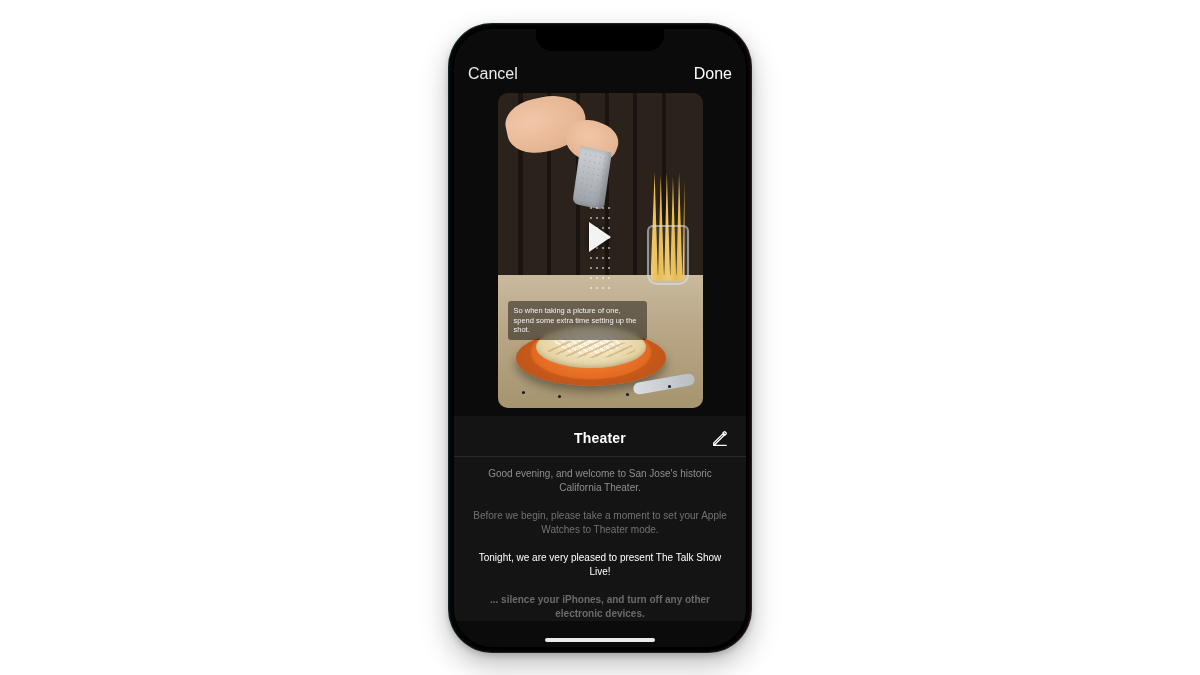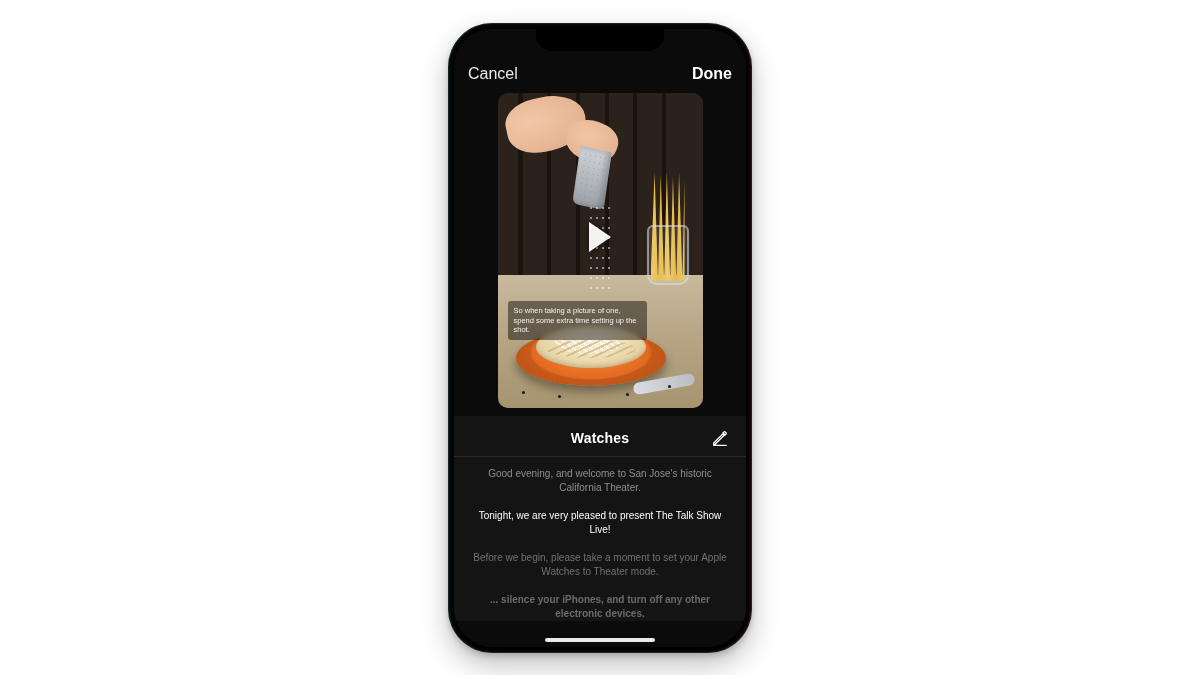--- a/index.html
+++ b/index.html
@@ -12,21 +12,21 @@
   .status-right{display:flex;align-items:center;gap:4px;}
   .signal{display:flex;align-items:flex-end;gap:1.5px;}
   .signal span{width:2.5px;background:#fff;border-radius:0.6px;}
   .signal span:nth-child(1){height:4px;} .signal span:nth-child(2){height:6px;} .signal span:nth-child(3){height:8px;} .signal span:nth-child(4){height:10px;}
   .wifi-icon{width:14px;height:11px;}
   .battery{width:20px;height:10px;border:1px solid #fff;border-radius:2.5px;position:relative;box-sizing:border-box;padding:1px;}
   .battery::after{content:"";position:absolute;right:-3px;top:2.5px;width:2px;height:4px;background:#fff;border-radius:0 1px 1px 0;}
   .battery-fill{height:100%;width:100%;background:#fff;border-radius:1px;}
   .nav-bar{display:flex;justify-content:space-between;align-items:center;padding:4px 14px 8px;font-size:16px;}
   .nav-cancel{font-weight:400;color:#eaeaea;}
-  .nav-done{font-weight:700;color:#ffffff;padding-left:16px;}
+  .nav-done{font-weight:400;color:#ffffff;padding-left:16px;}
   .preview-wrap{display:flex;justify-content:center;padding:2px 0 8px;}
   .preview{width:205px;height:315px;border-radius:10px;overflow:hidden;position:relative;background:#1b1712;}
   .wood{position:absolute;inset:0;background:linear-gradient(90deg,#2b221b 0 10%,#1a1410 10% 12%,#2b221b 12% 24%,#1a1410 24% 26%,#2b221b 26% 38%,#1a1410 38% 40%,#2b221b 40% 52%,#1a1410 52% 54%,#2b221b 54% 66%,#1a1410 66% 68%,#2b221b 68% 80%,#1a1410 80% 82%,#2b221b 82% 100%);}
   .counter{position:absolute;left:0;right:0;bottom:0;height:42%;background:linear-gradient(180deg,#c9ba9e 0%, #b9a787 40%, #a6946f 100%);}
   .plate{position:absolute;left:18px;bottom:22px;width:150px;height:56px;border-radius:50%;background:radial-gradient(ellipse at 50% 40%,#f28a3f 0%, #e36a20 55%, #c6591a 58%, #b44f16 100%);box-shadow:0 6px 10px rgba(0,0,0,0.35);}
   .pasta{position:absolute;left:38px;bottom:40px;width:110px;height:42px;border-radius:50%;background:radial-gradient(ellipse at 50% 35%,#fbf0da 0%, #f3e5c4 30%, #e8d6a8 60%, #d9c28c 100%);box-shadow:inset 0 -2px 4px rgba(0,0,0,0.15);} 
   .pasta::before,.pasta::after{content:"";position:absolute;border-radius:50%;}
   .pasta::before{left:18px;top:6px;width:68px;height:22px;background:repeating-linear-gradient(35deg,rgba(255,255,255,0.55) 0 2px, transparent 2px 5px);}
   .pasta::after{left:10px;top:14px;width:90px;height:18px;background:repeating-linear-gradient(-25deg,rgba(200,170,110,0.6) 0 2px, transparent 2px 6px);}
   .jar{position:absolute;right:12px;top:82px;width:46px;height:110px;}
@@ -102,32 +102,32 @@
           <div class="hand2"></div>
           <div class="grater"></div>
           <div class="falling"></div>
           <div class="play"></div>
           <div class="overlay-caption">So when taking a picture of one, spend some extra time setting up the shot.</div>
         </div>
       </div>
 
       <div class="captions-panel">
         <div class="captions-header">
-          <span>Watches</span>
+          <span>Theater</span>
           <span class="edit-btn">
             <svg width="18" height="18" viewBox="0 0 20 20">
                 <path d="M3 15.5V17h1.5l9.9-9.9-1.5-1.5L3 15.5zM16.7 5.6c.4-.4.4-1 0-1.4l-.9-.9c-.4-.4-1-.4-1.4 0l-1.1 1.1 2.3 2.3 1.1-1.1zM3 18.2h14" stroke="#fff" stroke-width="1.4" fill="none" stroke-linecap="round"></path>
               </svg>
           </span>
         </div>
         <div class="hr"></div>
         <div class="caption-list">
           <p class="caption-line dim">Good evening, and welcome to San Jose's historic California Theater.</p>
+          <p class="caption-line faded">Before we begin, please take a moment to set your Apple Watches to Theater mode.</p>
           <p class="caption-line active">Tonight, we are very pleased to present The Talk Show Live!</p>
-          <p class="caption-line faded">Before we begin, please take a moment to set your Apple Watches to Theater mode.</p>
           <p class="caption-line faded-more">... silence your iPhones, and turn off any other electronic devices.</p>
         </div>
       </div>
 
       <div class="home-ind"></div>
     </div>
   </div>
 </div>
 
 </body></html>

